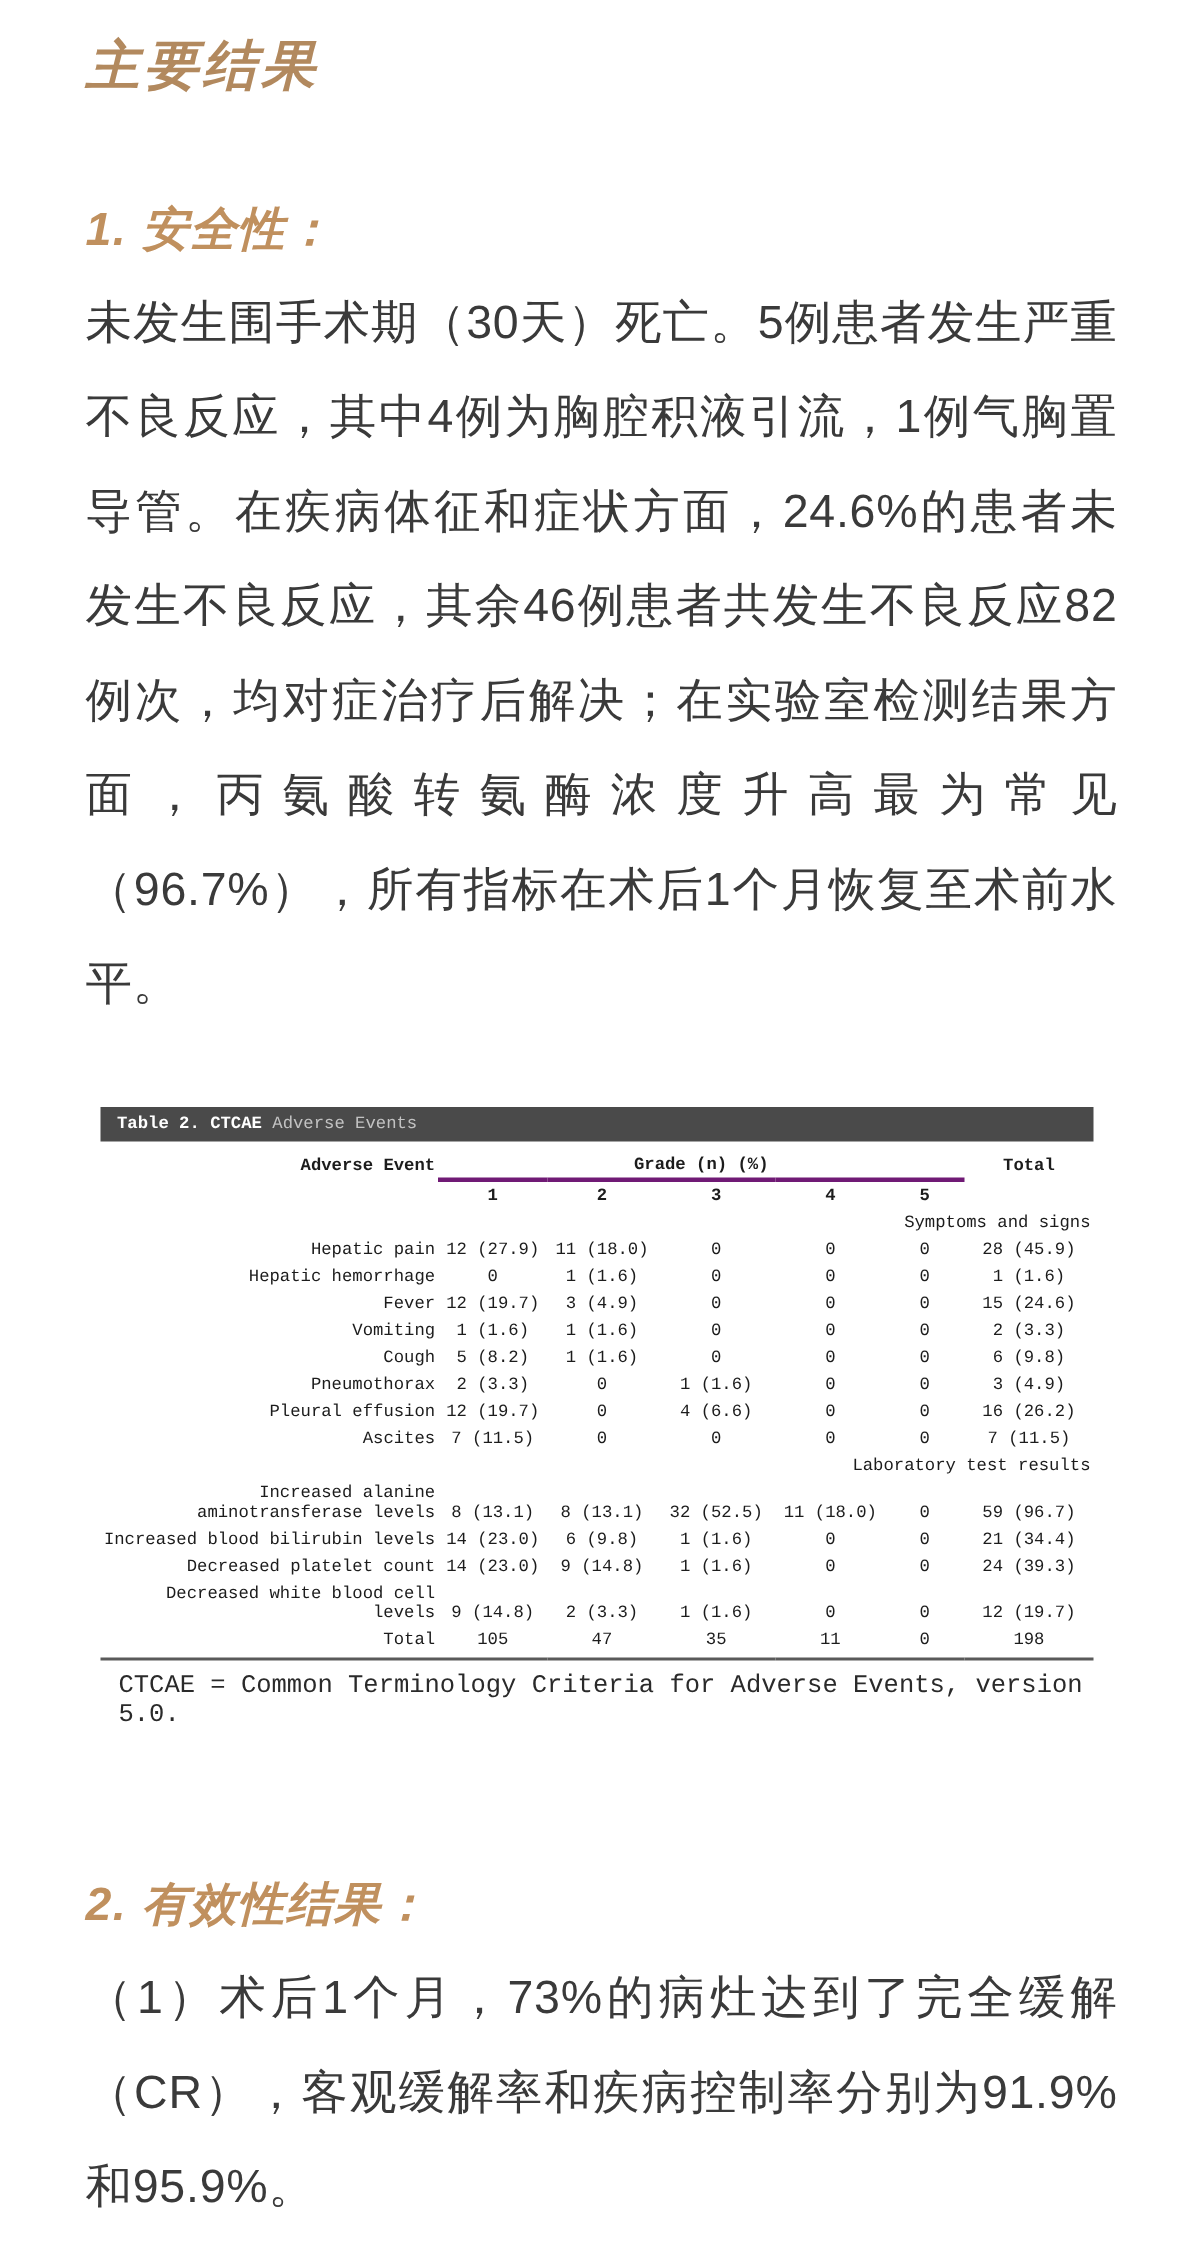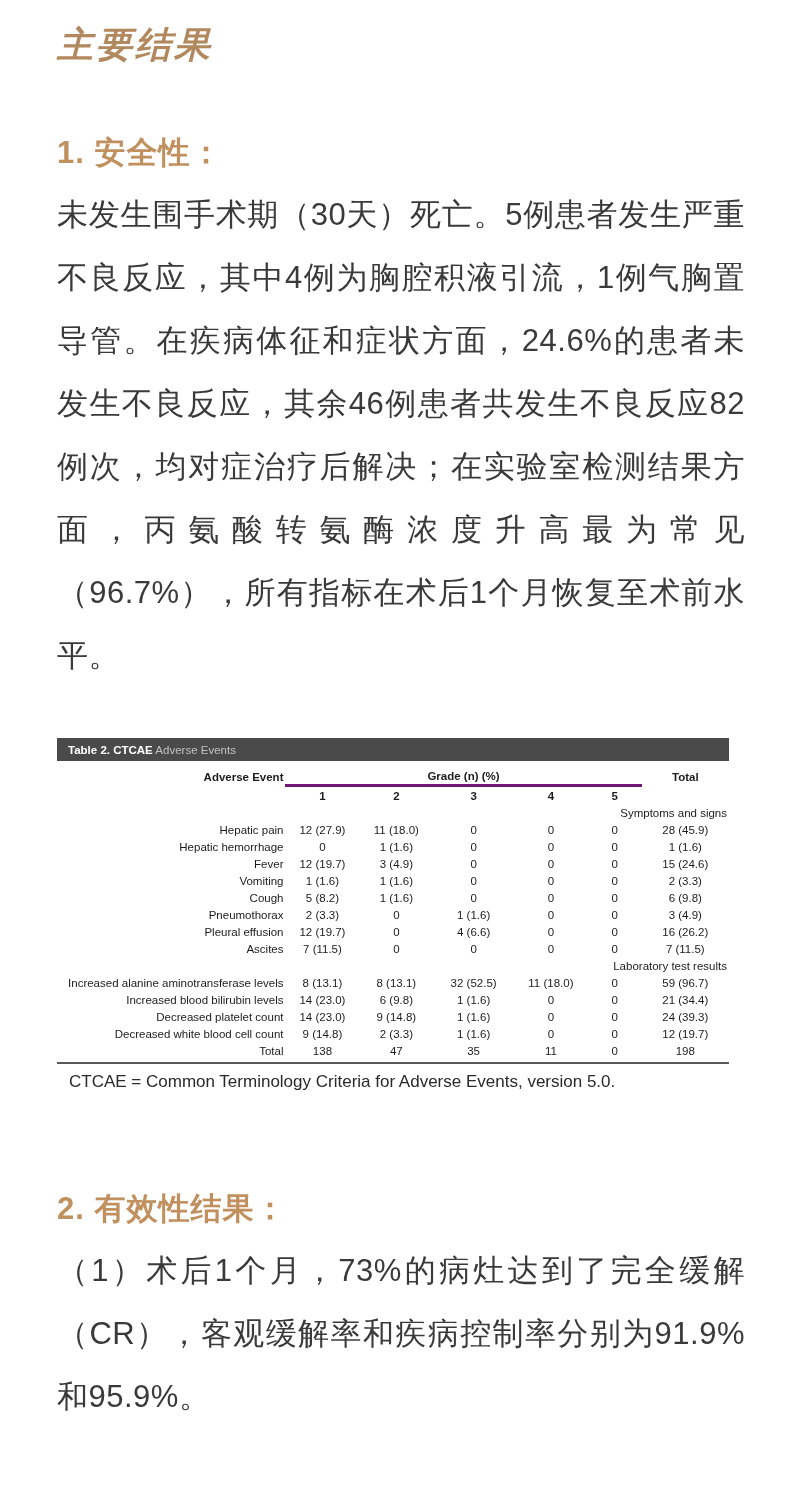--- a/index.html
+++ b/index.html
@@ -24,20 +24,21 @@
     font-style: italic;
   }
 
   .sec-heading {
     font-size: 31px;
     line-height: 36px;
     font-weight: 700;
     color: #c0905e;
     letter-spacing: 1px;
     margin: 0;
+    font-style: italic;
   }
   .sec-heading.first { margin-top: 69px; }
   .sec-heading.second { margin-top: 99px; }
 
   .body-para {
     font-size: 31px;
     line-height: 63px;
     color: #3a3a3a;
     letter-spacing: 0.5px;
     text-align: justify;
@@ -47,22 +48,23 @@
   .table-caption {
     font-size: 27px;
     line-height: 30px;
     font-weight: 700;
     color: #c0905e;
     text-align: center;
     margin-top: 62px;
   }
 
   .table-wrap {
-    margin: 51px 16px 0 0;
+    margin: 51px 16px 0 10px;
     color: #1c1c1c;
+    font-family: Liberation Mono, monospace;
   }
 
   .table-bar {
     background: #4a4a4a;
     color: #ffffff;
     font-size: 11.5px;
     line-height: 12px;
     padding: 6px 11px 5px 11px;
   }
   .table-bar .strong { font-weight: 700; color: #ffffff; }
@@ -243,31 +245,31 @@
           <tr>
             <td class="ev">Decreased platelet count</td>
             <td class="num">14 (23.0)</td>
             <td class="num">9 (14.8)</td>
             <td class="num">1 (1.6)</td>
             <td class="num">0</td>
             <td class="num">0</td>
             <td class="tot">24 (39.3)</td>
           </tr>
           <tr>
-            <td class="ev">Decreased white blood cell count</td>
+            <td class="ev">Decreased white blood cell levels</td>
             <td class="num">9 (14.8)</td>
             <td class="num">2 (3.3)</td>
             <td class="num">1 (1.6)</td>
             <td class="num">0</td>
             <td class="num">0</td>
             <td class="tot">12 (19.7)</td>
           </tr>
           <tr class="total-row">
             <td class="ev">Total</td>
-            <td class="num">138</td>
+            <td class="num">105</td>
             <td class="num">47</td>
             <td class="num">35</td>
             <td class="num">11</td>
             <td class="num">0</td>
             <td class="tot">198</td>
           </tr>
         </tbody>
     </table>
 
     <div class="table-footnote">CTCAE = Common Terminology Criteria for Adverse Events, version 5.0.</div>

